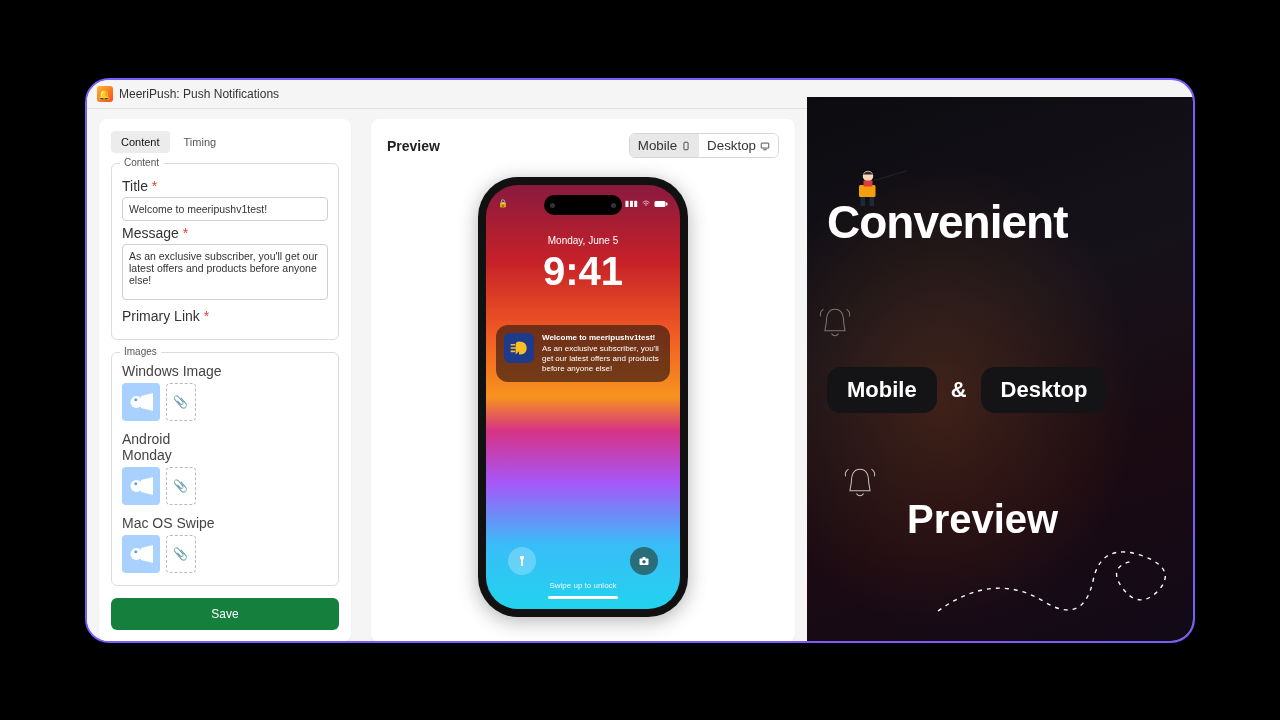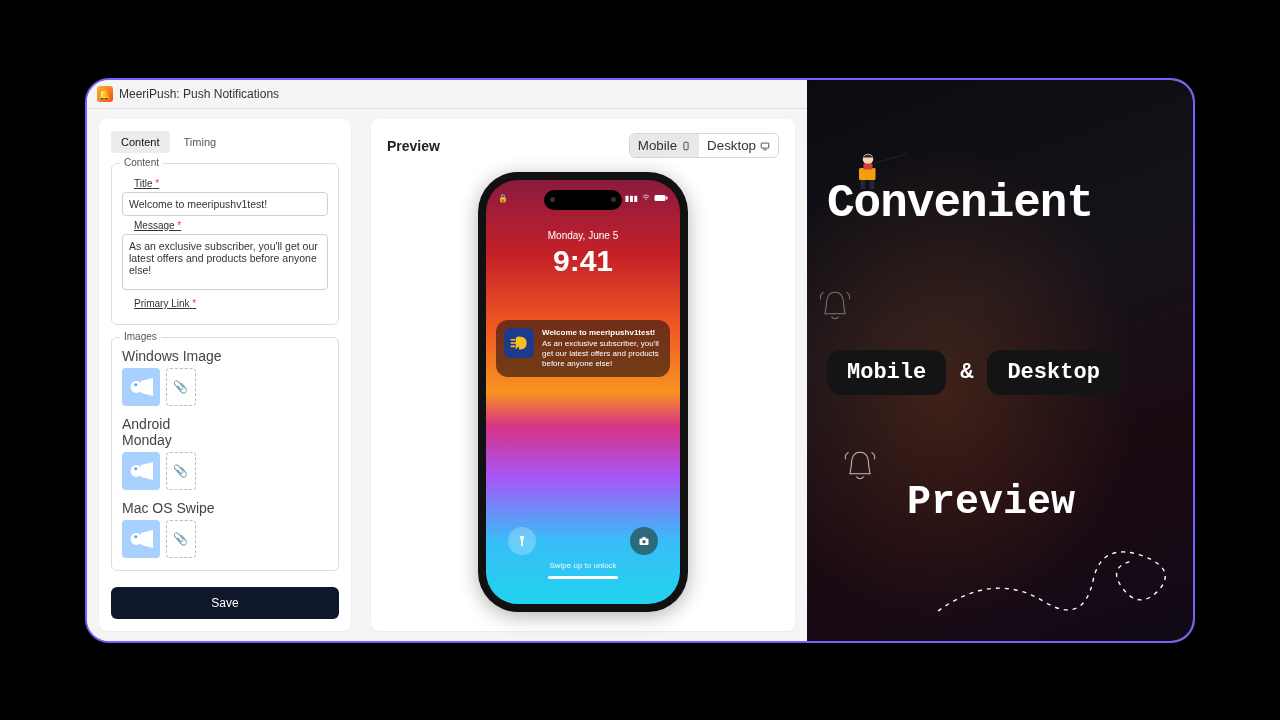--- a/index.html
+++ b/index.html
@@ -71,21 +71,21 @@
     padding: 10px 10px 12px;
     margin-bottom: 12px;
     position: relative;
   }
   .fieldset-legend {
     position: absolute; top: -7px; left: 8px;
     background: #fff;
     padding: 0 4px;
     font-size: 10px; color: #555;
   }
-  .field-label { font-size: 10px; color: #333; margin: 4px 12px 3px; text-decoration: underline; }
+  .field-label { font-size: 14px; color: #333; margin: 4px 0 3px; }
   .req { color: #d43; }
   .text-input, .textarea {
     width: 100%;
     border: 1px solid #cfcfcf;
     border-radius: 4px;
     font-size: 10.5px;
     padding: 5px 6px;
     color: #333;
     background: #fff;
     font-family: inherit;
@@ -105,21 +105,21 @@
   .thumb svg { width: 30px; height: 30px; }
   .upload-slot {
     width: 30px; height: 38px;
     border: 1px dashed #bbb;
     border-radius: 4px;
     display: flex; align-items: center; justify-content: center;
     color: #888; font-size: 12px;
   }
   .save-btn {
     margin-top: auto;
-    background: #0f172a;
+    background: #15803d;
     color: #fff;
     border: none;
     border-radius: 6px;
     padding: 9px 0;
     font-size: 12px;
     cursor: pointer;
   }
   
   .preview-panel {
     flex: 1;
@@ -193,21 +193,21 @@
   .status-right { display: flex; gap: 3px; align-items: center; }
   .sig-icon, .wifi-icon, .bat-icon { display: inline-block; }
   .lock-date {
     position: absolute; top: 50px; left: 0; right: 0;
     text-align: center; color: #fff;
     font-size: 10px; font-weight: 500;
   }
   .lock-time {
     position: absolute; top: 64px; left: 0; right: 0;
     text-align: center; color: #fff;
-    font-size: 30px; font-weight: 600;
+    font-size: 40px; font-weight: 600;
   }
   .notif {
     position: absolute;
     top: 140px; left: 10px; right: 10px;
     background: rgba(60,30,20,0.7);
     backdrop-filter: blur(4px);
     border-radius: 12px;
     padding: 8px;
     display: flex; gap: 8px;
   }
@@ -215,21 +215,21 @@
     width: 30px; height: 30px;
     background: #1e3a8a;
     border-radius: 6px;
     display: flex; align-items: center; justify-content: center;
     flex-shrink: 0;
   }
   .notif-icon svg { width: 22px; height: 22px; }
   .notif-text { color: #fff; font-size: 8px; line-height: 1.25; }
   .notif-title { font-weight: 700; margin-bottom: 1px; }
   .lock-footer {
-    position: absolute; bottom: 25px; left: 0; right: 0;
+    position: absolute; bottom: 10px; left: 0; right: 0;
     display: flex; flex-direction: column; align-items: center; gap: 6px;
   }
   .lock-buttons {
     width: 100%;
     display: flex; justify-content: space-between;
     padding: 0 22px;
   }
   .lock-circle {
     width: 28px; height: 28px;
     background: rgba(255,255,255,0.25);
@@ -241,22 +241,23 @@
   .swipe-text { color: #fff; font-size: 8px; opacity: .9; }
   .home-bar { width: 70px; height: 3px; background: #fff; border-radius: 2px; }
 
   
   .marketing {
     flex: 1;
     background: radial-gradient(ellipse at 35% 55%, rgba(180,90,30,0.25), transparent 55%),
                 linear-gradient(160deg, #0c0c10 0%, #16121a 40%, #1a0a12 70%, #120a18 100%);
     position: relative;
     color: #fff;
-    font-family: Liberation Mono, monospace;
+    font-family: Liberation Sans, sans-serif;
     overflow: hidden;
+    margin-top: 17px;
   }
   .fisher {
     position: absolute; top: 58px; left: 40px;
     width: 60px; height: 60px;
   }
   .headline {
     position: absolute; top: 98px; left: 20px; right: 10px;
     font-size: 46px; font-weight: 900;
     letter-spacing: -1px;
   }

